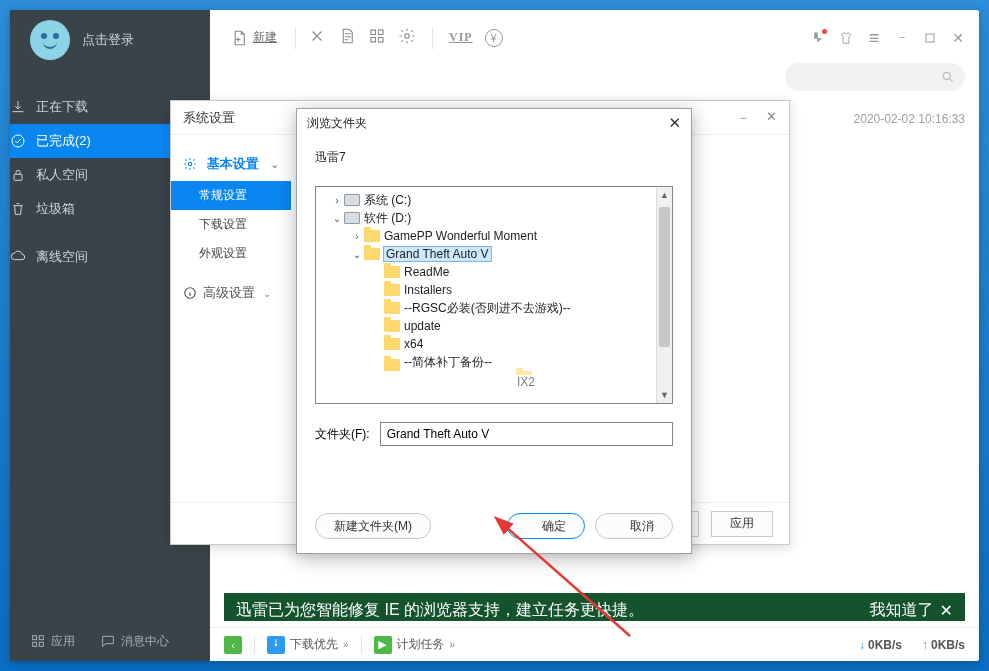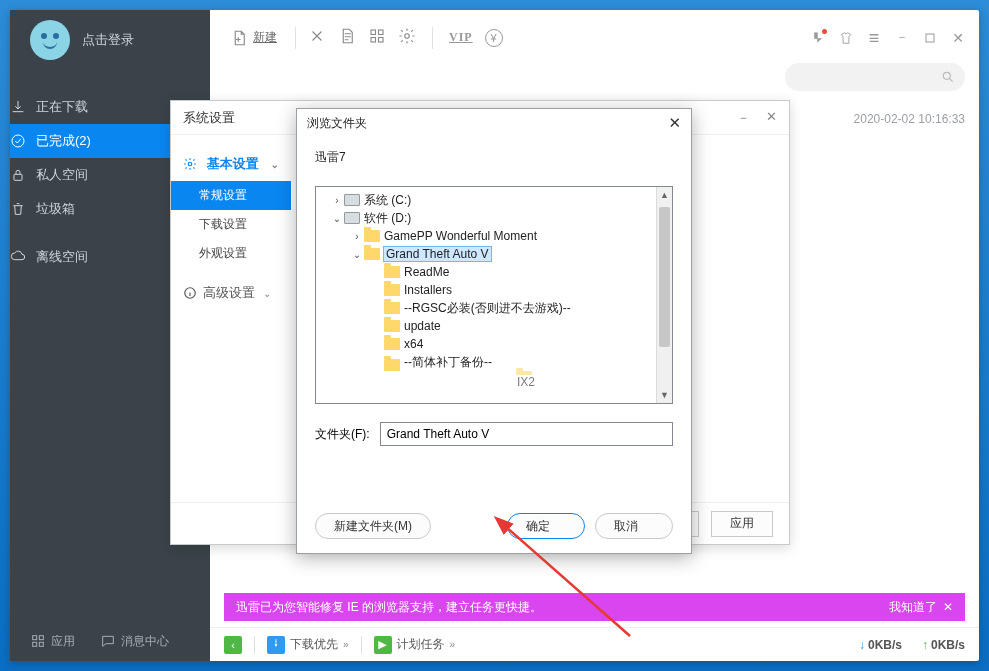--- a/index.html
+++ b/index.html
@@ -37,21 +37,21 @@
 .search svg { width: 14px; height: 14px; margin-left: auto; stroke: #bbb; fill: none; stroke-width: 2; }
 
 .content { flex: 1; padding: 0 14px; }
 .file-row { display: flex; align-items: center; gap: 10px; padding: 6px 0; }
 .file-ic { width: 36px; height: 36px; background: #ffe58a; border-radius: 4px; display: flex; align-items: center; justify-content: center; position: relative; }
 .file-ic::after { content:""; width: 16px; height: 16px; border: 2px solid #2aa81a; border-radius: 50%; position: absolute; }
 .file-info .name { font-weight: bold; font-size: 13px; color: #222; }
 .file-info .size { color: #888; font-size: 11px; }
 .file-date { margin-left: auto; color: #9aa0a6; font-size: 12px; }
 
-.tip-bar { position: absolute; left: 14px; right: 14px; bottom: 40px; height: 28px; background: #d946ef; color: #fff; display: flex; align-items: center; padding: 0 12px; font-size: 12px; }
+.tip-bar { position: absolute; left: 14px; right: 14px; bottom: 40px; height: 28px; background: #14532d; color: #fff; display: flex; align-items: flex-end; padding: 0 12px; font-size: 16px; }
 .tip-bar .ok { margin-left: auto; display: flex; align-items: center; gap: 6px; cursor: pointer; }
 
 .status { position: absolute; left: 0; right: 0; bottom: 0; height: 34px; display: flex; align-items: center; border-top: 1px solid #eee; padding: 0 14px; gap: 6px; font-size: 12px; color: #555; }
 .st-chip { width: 18px; height: 18px; display: inline-flex; align-items: center; justify-content: center; color: #fff; border-radius: 2px; font-size: 11px; }
 .st-green { background: #4fb845; } .st-blue { background: #2e9af2; } .st-teal { background: #4fb845; }
 .st-sep { width: 1px; height: 18px; background: #e1e1e1; margin: 0 6px; }
 .st-item { display: flex; align-items: center; gap: 5px; }
 .caret { font-size: 10px; color: #888; }
 .speed { margin-left: auto; display: flex; gap: 20px; }
 .speed span { display: flex; align-items: center; gap: 3px; }
@@ -84,21 +84,21 @@
 .tree-row .drive { width: 16px; height: 12px; background: #d8dde2; border: 1px solid #9199a1; margin-right: 4px; border-radius: 1px; }
 .tree-row.selected .label { background: #cde8ff; outline: 1px solid #7ab7e8; padding: 0 2px; }
 .tree-scroll { position: absolute; top: 0; right: 0; bottom: 0; width: 16px; background: #f0f0f0; border-left: 1px solid #dcdcdc; }
 .tree-scroll .thumb { position: absolute; left: 2px; right: 2px; top: 20px; height: 140px; background: #c7c7c7; border-radius: 2px; }
 .tree-scroll .arr { position: absolute; left: 0; right: 0; height: 16px; display: flex; align-items: center; justify-content: center; color: #666; font-size: 9px; }
 .tree-scroll .arr.top { top: 0; } .tree-scroll .arr.bot { bottom: 0; }
 
 .fld-row { display: flex; align-items: center; gap: 10px; margin: 18px 18px 0; }
 .fld-row input { flex: 1; height: 24px; border: 1px solid #828790; padding: 0 6px; font-size: 12px; }
 .modal-foot { margin-top: auto; height: 46px; display: flex; align-items: center; gap: 10px; padding: 0 18px 8px; }
-.modal-foot .btn { min-width: 78px; text-align: left; border-radius: 13px; }
+.modal-foot .btn { min-width: 78px; text-align: right; border-radius: 13px; }
 .modal-foot .primary { border: 1.5px solid #0a86f0; }
 .modal-foot .push { margin-left: auto; }
 
 
 .arrow-svg { position: absolute; left: 490px; top: 516px; pointer-events: none; }
 
 </style>
 </head>
 <body>
 

